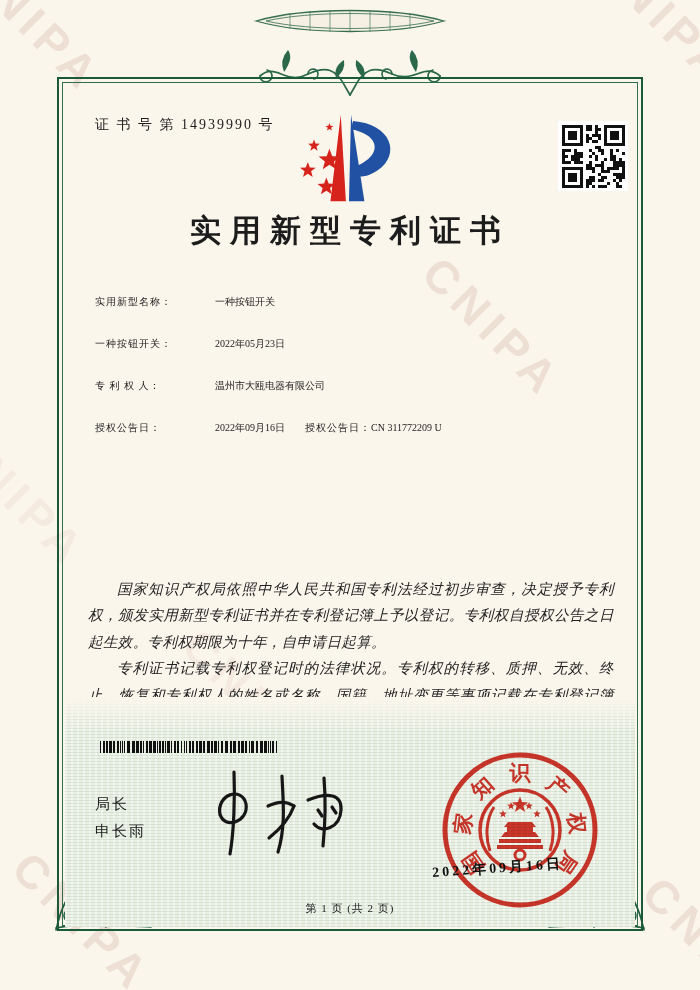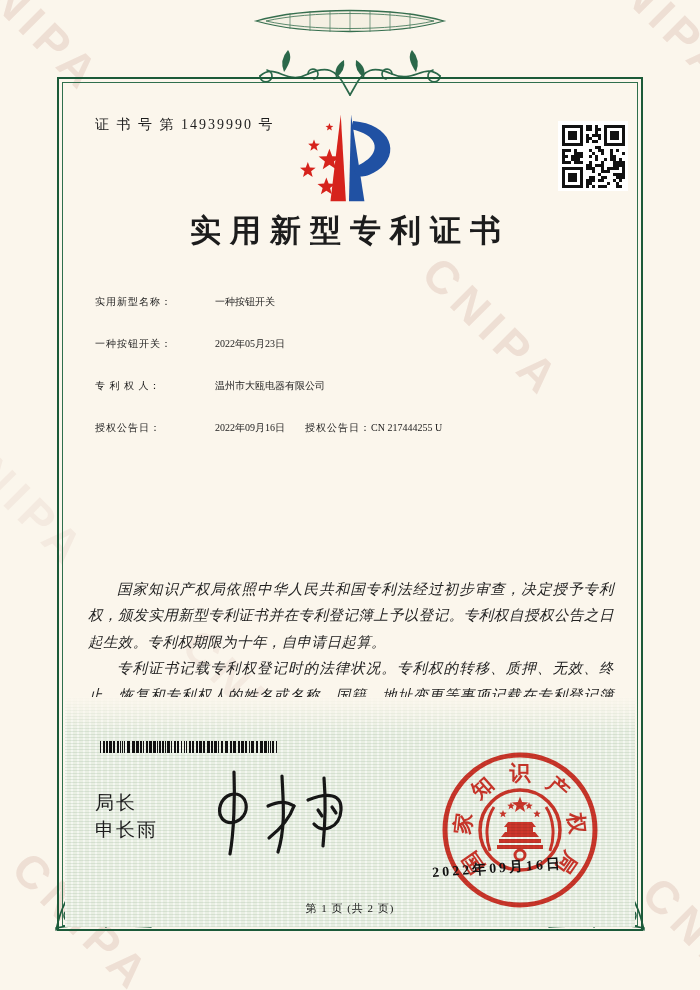--- a/index.html
+++ b/index.html
@@ -44,22 +44,22 @@
   .green-zone{
     position:absolute;left:65px;top:697px;width:570px;height:230px;
     background:
       linear-gradient(rgba(252,247,237,0.95), rgba(252,247,237,0) 36px),
       repeating-linear-gradient(0deg, rgba(140,170,140,0.22) 0 1px, rgba(0,0,0,0) 1px 3px),
       repeating-linear-gradient(90deg, rgba(255,255,255,0.5) 0 2px, rgba(0,0,0,0) 2px 6px),
       #e9efe3;
   }
   .barcode{position:absolute;left:100px;top:741px;height:12px;display:flex;align-items:stretch;}
   .barcode div{background:#111;}
-  .signer{position:absolute;left:95px;top:791px;font-family:Liberation Mono, monospace;
-    font-size:19px;line-height:27px;letter-spacing:2px;}
+  .signer{position:absolute;left:95px;top:791px;font-family:Liberation Serif, serif;
+    font-size:15px;line-height:27px;letter-spacing:2px;}
   .signature{position:absolute;left:190px;top:760px;}
   .seal{position:absolute;left:441px;top:751px;width:158px;height:158px;opacity:0.93;mix-blend-mode:multiply;}
   .seal-date{
     position:absolute;left:432px;top:857px;width:200px;font-size:14px;letter-spacing:3px;
     color:#111;transform:rotate(-4deg);font-weight:bold;
   }
   .page-footer{position:absolute;left:0;right:0;top:901px;text-align:center;font-size:11px;letter-spacing:1px;}
   .note{position:absolute;left:0;right:0;top:941px;text-align:center;font-size:14px;font-style:italic;letter-spacing:1px;}
 </style>
 </head>
@@ -286,21 +286,21 @@
     <div class="field-row">
       <span class="field-label">实用新型名称：</span><span>一种按钮开关</span>
     </div>
     <div class="field-row">
       <span class="field-label">一种按钮开关：</span><span>2022年05月23日</span>
     </div>
     <div class="field-row">
       <span class="field-label">专 利 权 人：</span><span>温州市大瓯电器有限公司</span>
     </div>
     <div class="field-row">
-      <span class="field-label">授权公告日：</span><span>2022年09月16日</span><span class="field-extra"><span class="field-label2">授权公告日：</span><span>CN 217444255 U</span></span>
+      <span class="field-label">授权公告日：</span><span>2022年09月16日</span><span class="field-extra"><span class="field-label2">授权公告日：</span><span>CN 311772209 U</span></span>
     </div>
   </div>
 
   <div class="body-text">
     <p>国家知识产权局依照中华人民共和国专利法经过初步审查，决定授予专利权，颁发实用新型专利证书并在专利登记簿上予以登记。专利权自授权公告之日起生效。专利权期限为十年，自申请日起算。</p>
     <p>专利证书记载专利权登记时的法律状况。专利权的转移、质押、无效、终止、恢复和专利权人的姓名或名称、国籍、地址变更等事项记载在专利登记簿上。</p>
   </div>
 
   <div class="green-zone"></div>
 

